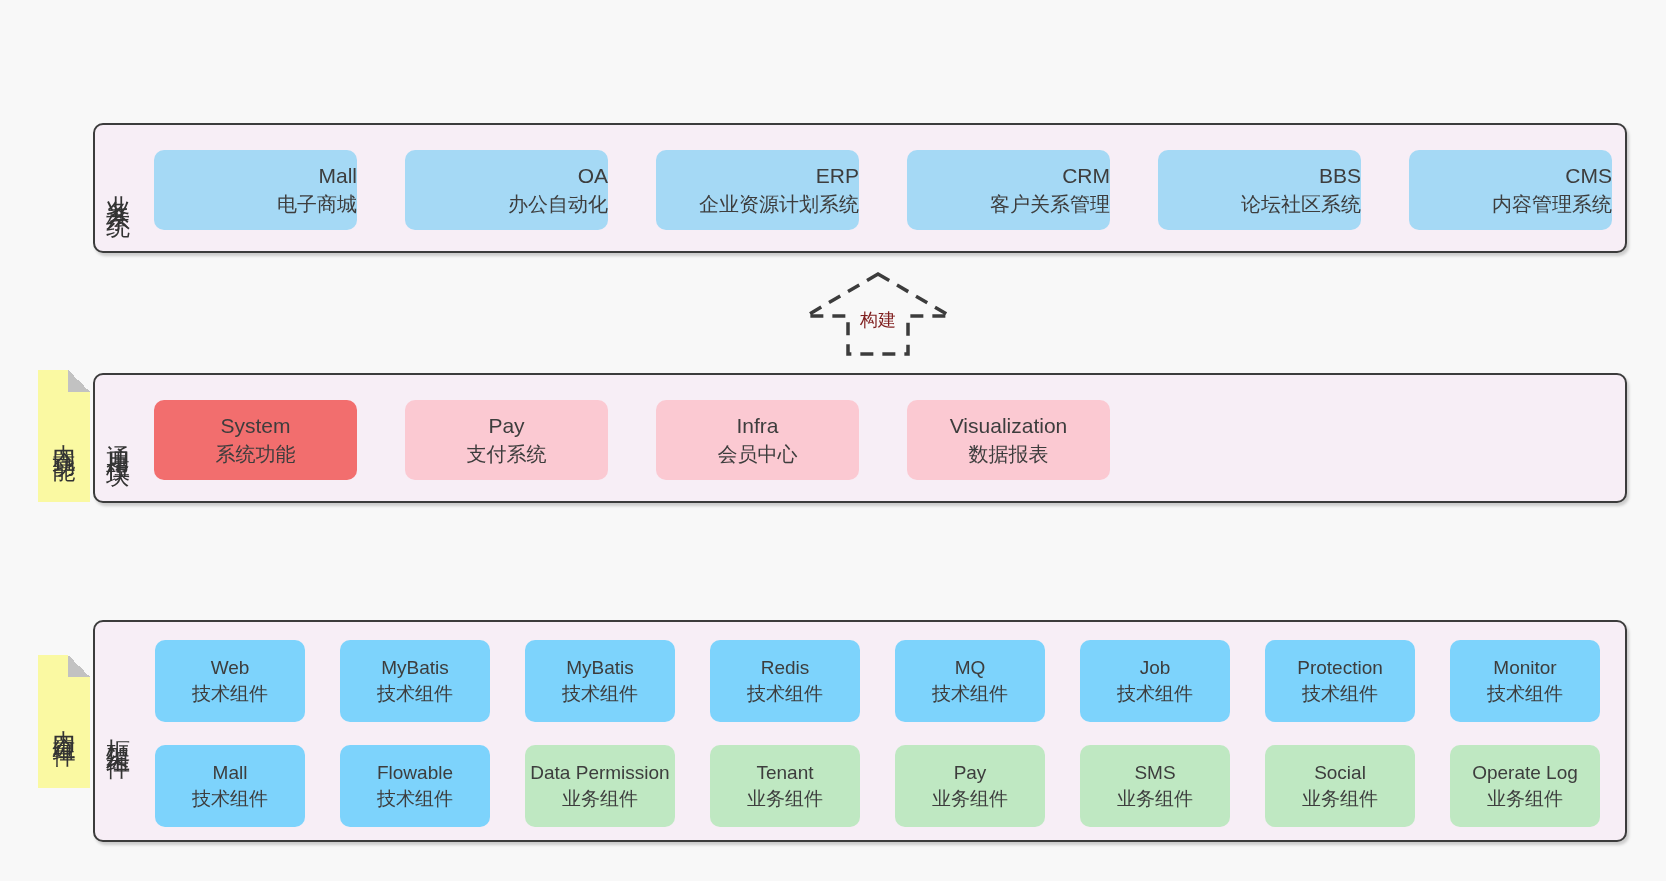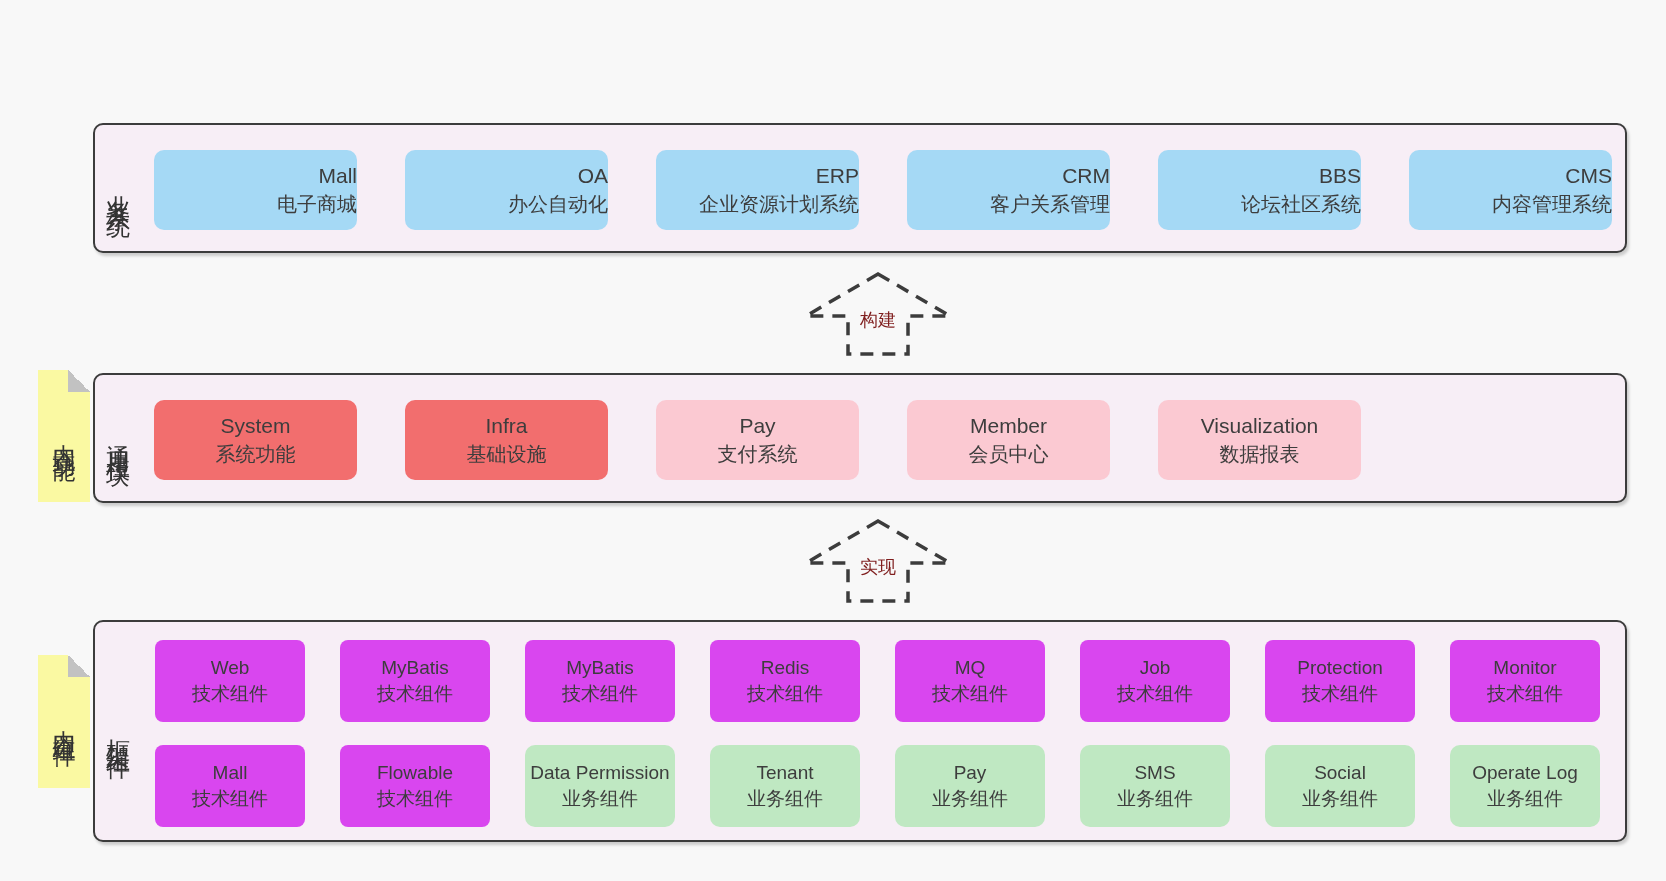--- a/index.html
+++ b/index.html
@@ -26,21 +26,21 @@
   .boxrow-sm{position:absolute;left:60px;display:flex;gap:35px;}
   .row-1{top:18px;}
   .row-2{top:123px;}
   .boxrow-sm .box{width:150px;height:82px;}
   .boxrow-sm .box .nm{font-size:19px;line-height:26px;}
   .boxrow-sm .box .ds{font-size:19px;line-height:26px;}
 
   .blue{background:#a5d9f5;align-items:flex-end;}
   .red{background:#f26e6e;}
   .pink{background:#fbc9d2;}
-  .green{background:#d946ef;border-radius:8px;}
+  .green{background:#7dd3fc;}
   .lgreen{background:#bfe8c2;}
 
   .note{position:absolute;left:38px;width:52px;background:#faf9a2;}
   .note-modules{top:370px;height:132px;}
   .note-components{top:655px;height:133px;}
   .fold{position:absolute;top:0;right:0;width:22px;height:22px;
         background:linear-gradient(to bottom left,#f8f8f8 0 50%,#c2c2c2 50% 100%);}
   .ntext{position:absolute;left:50%;top:50%;transform:translate(-50%,-50%);
          writing-mode:vertical-rl;text-orientation:upright;font-size:23px;
          letter-spacing:5px;color:#333;line-height:1;white-space:nowrap;}
@@ -103,45 +103,35 @@
     <div class="arrow-label">构建</div>
   </div>
 
   <div class="panel panel-modules">
     <div class="vlabel">通用模块</div>
     <div class="boxrow">
       <div class="box red">
         <div class="nm">System</div>
         <div class="ds">系统功能</div>
       </div>
-      <div class="box red">
-        <div class="nm">Infra</div>
-        <div class="ds">基础设施</div>
-      </div>
       <div class="box pink">
         <div class="nm">Pay</div>
         <div class="ds">支付系统</div>
       </div>
       <div class="box pink">
-        <div class="nm">Member</div>
+        <div class="nm">Infra</div>
         <div class="ds">会员中心</div>
       </div>
       <div class="box pink">
         <div class="nm">Visualization</div>
         <div class="ds">数据报表</div>
       </div>
     </div>
   </div>
 
-  <div class="arrow arrow-implement">
-    <svg width="160" height="92" viewBox="0 0 160 92">
-      <path d="M80,8 L152,50 L110,50 L110,88 L50,88 L50,50 L8,50 Z" fill="none" stroke="#3c3c3c" stroke-width="3.5" stroke-dasharray="13 9"></path>
-    </svg>
-    <div class="arrow-label">实现</div>
-  </div>
 
   <div class="panel panel-components">
     <div class="vlabel">框架组件</div>
     <div class="boxrow-sm row-1">
       <div class="box green">
         <div class="nm">Web</div>
         <div class="ds">技术组件</div>
       </div>
       <div class="box green">
         <div class="nm">MyBatis</div>

